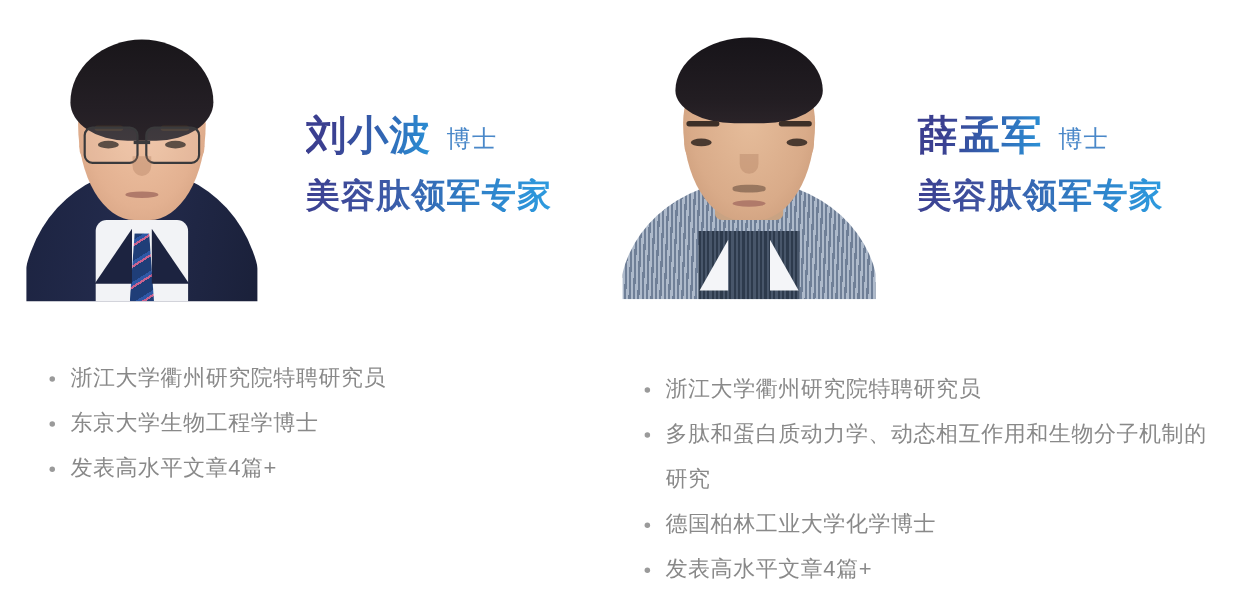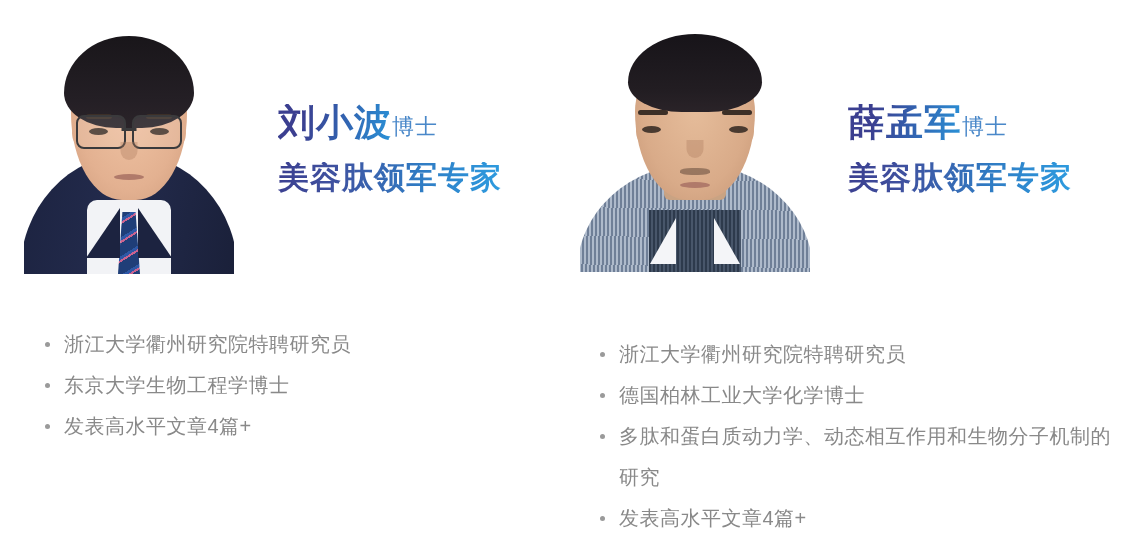--- a/index.html
+++ b/index.html
@@ -29,21 +29,21 @@
     height: 541px;
   }
 
   .expert {
     position: absolute;
     top: 0;
     width: 570px;
     height: 541px;
   }
   .expert--left  { left: 0; }
-  .expert--right { left: 570px; }
+  .expert--right { left: 556px; }
 
   
   .expert-header {
     position: absolute;
     left: 0;
     top: 0;
     width: 570px;
     height: 290px;
   }
 
@@ -180,20 +180,21 @@
   .titles {
     position: absolute;
     top: 104px;
   }
   .expert--left  .titles { left: 278px; }
   .expert--right .titles { left: 278px; }
 
   .name-row {
     display: flex;
     align-items: flex-end;
+    gap: 14px;
     line-height: 1;
     white-space: nowrap;
   }
   .name {
     font-size: 37px;
     font-weight: 700;
     letter-spacing: 1px;
     background: linear-gradient(100deg, #3b3f90 0%, #3b3f90 22%, #3167b4 62%, #2a93d8 100%);
     -webkit-background-clip: text;
     background-clip: text;
@@ -354,21 +355,21 @@
             <span class="name">薛孟军</span>
             <span class="degree">博士</span>
           </div>
           <div class="tagline">美容肽领军专家</div>
         </div>
 
       </div>
 
       <ul class="bullets">
         <li class="bullet">浙江大学衢州研究院特聘研究员</li>
+        <li class="bullet">多肽和蛋白质动力学、动态相互作用和生物分子机制的研究</li>
         <li class="bullet">德国柏林工业大学化学博士</li>
-        <li class="bullet">多肽和蛋白质动力学、动态相互作用和生物分子机制的研究</li>
         <li class="bullet">发表高水平文章4篇+</li>
       </ul>
 
     </div>
 
   </div>
 </div>
 
 </body></html>

